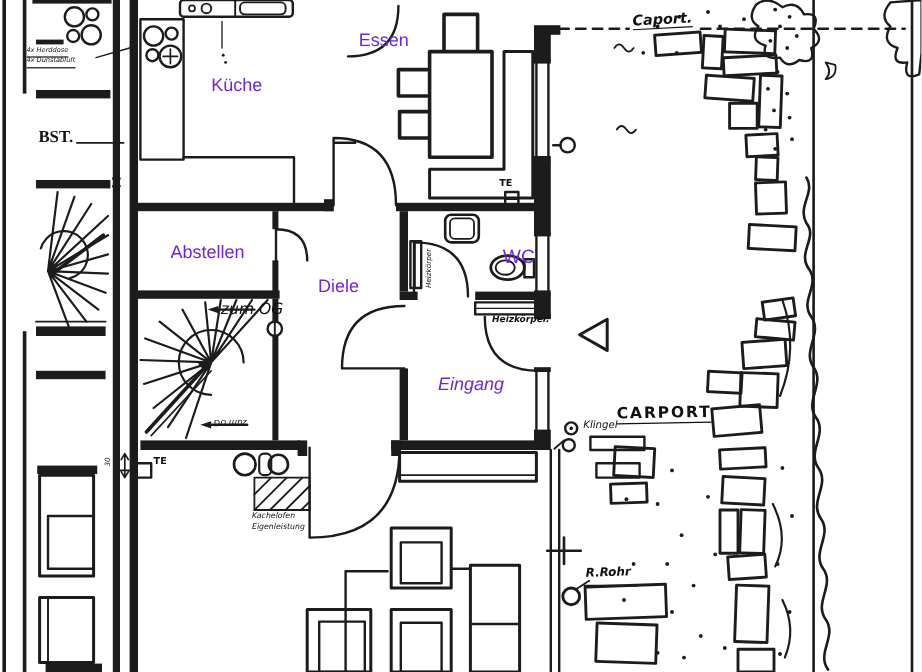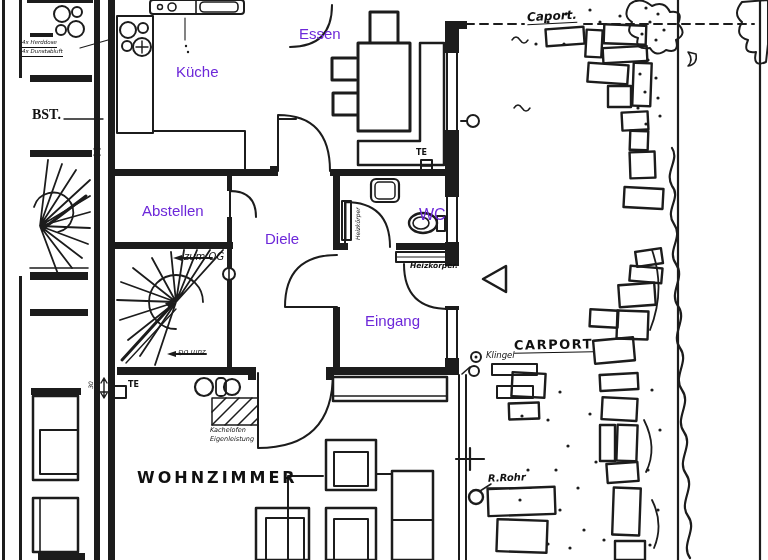--- a/index.html
+++ b/index.html
@@ -336,30 +336,29 @@
     <circle cx="658" cy="510" r="1.6"></circle>
         <circle cx="650" cy="545" r="1.6"></circle>
   </g>
 </svg>
 
 <div class="lbl print room" style="left:176px;top:64px;">Küche</div>
 <div class="lbl print room" style="left:299px;top:26px;">Essen</div>
 <div class="lbl print room" style="left:142px;top:203px;">Abstellen</div>
 <div class="lbl print room" style="left:265px;top:231px;">Diele</div>
 <div class="lbl print" style="left:387px;top:207px;font-size:16px;margin-left:32px;">WC</div>
-<div class="lbl print room" style="left:365px;top:313px;">Eingang</div>
-<div class="lbl handcaps" style="left:137px;top:470px;font-size:16px;letter-spacing:3px;">WOHNZIMMER</div>
+<div class="lbl print room" style="left:365px;top:313px;font-style:italic;">Eingang</div>
 
 <div class="lbl handcaps" style="left:32px;top:108px;font-size:14px;font-family:Liberation Serif, serif;">BST.</div>
 <div class="lbl hand u" style="left:527px;top:10px;font-size:12px;font-weight:bold;transform:rotate(-3deg);">Caport.</div>
 <div class="lbl handcaps u" style="left:514px;top:338px;font-size:13px;letter-spacing:1.5px;transform:rotate(-1deg);">CARPORT</div>
 
 <div class="lbl hand u" style="left:22px;top:40px;font-size:5.5px;">4x Herddose</div>
 <div class="lbl hand u" style="left:22px;top:49px;font-size:5.5px;">4x Dunstabluft</div>
-<div class="lbl hand" style="left:184px;top:252px;font-size:10px;">zum OG</div>
+<div class="lbl hand" style="left:184px;top:252px;font-size:13px;">zum OG</div>
 <div class="lbl hand" style="left:178px;top:348px;font-size:7px;transform:rotate(180deg);">zum UG</div>
 <div class="lbl hand" style="left:355px;top:240px;font-size:6px;transform:rotate(-90deg);transform-origin:0 0;">Heizkörper</div>
 <div class="lbl hand" style="left:410px;top:262px;font-size:7.5px;font-weight:bold;">Heizkörper.</div>
 <div class="lbl handcaps" style="left:128px;top:381px;font-size:8px;">TE</div>
 <div class="lbl handcaps" style="left:416px;top:149px;font-size:8px;">TE</div>
 <div class="lbl hand" style="left:486px;top:351px;font-size:8.5px;">Klingel</div>
 <div class="lbl hand" style="left:488px;top:473px;font-size:10px;font-weight:bold;transform:rotate(-2deg);">R.Rohr</div>
 <div class="lbl hand" style="left:210px;top:427px;font-size:6.5px;">Kachelofen</div>
 <div class="lbl hand" style="left:210px;top:436px;font-size:6.5px;text-align:center;">Eigenleistung</div>
 <div class="lbl hand" style="left:87px;top:382px;font-size:6px;transform:rotate(-90deg);">30</div>

